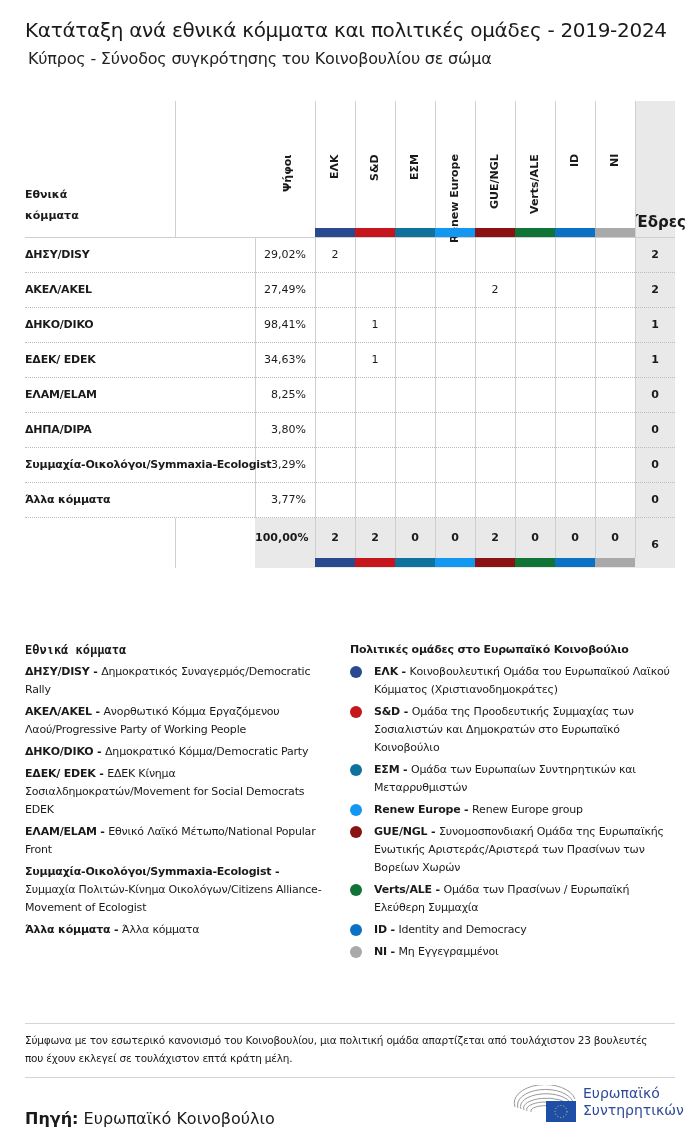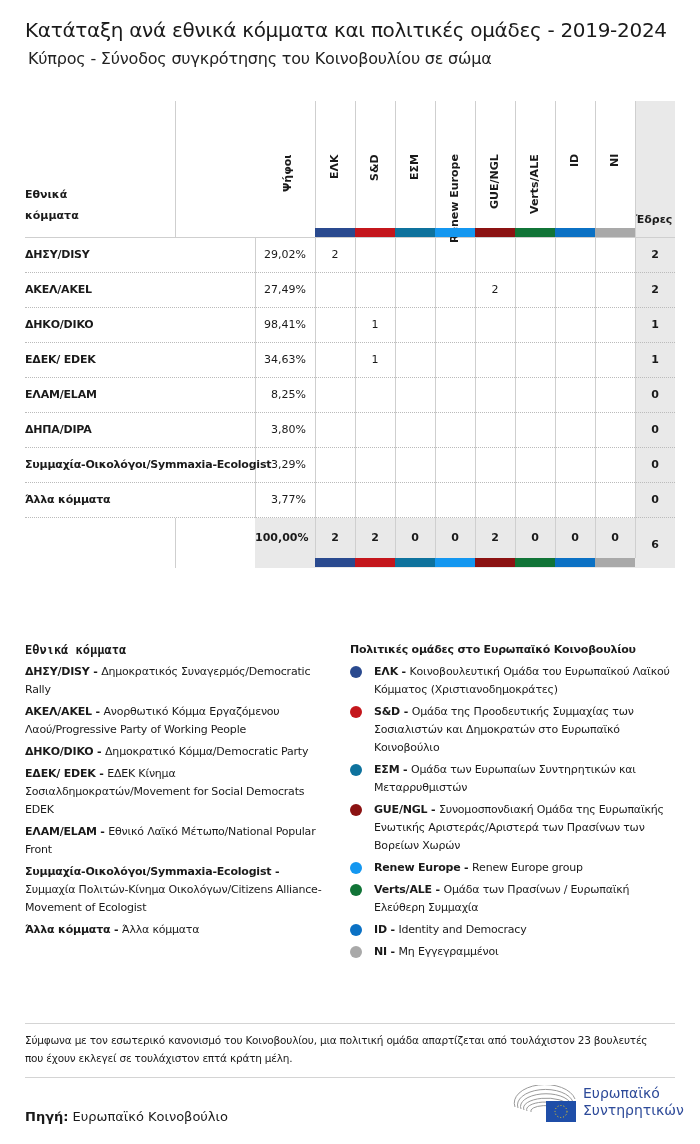--- a/index.html
+++ b/index.html
@@ -11,21 +11,21 @@
   .tbl { position: absolute; left: 25px; top: 101px; width: 650px; }
   .vline { position: absolute; width: 1px; background: #cfcfcf; }
   .hline { position: absolute; height: 1px; background: #cfcfcf; left: 0; }
   .dotline { position: absolute; height: 0; border-top: 1px dotted #bbb; left: 0; }
   .colhead { position: absolute; top: 0; height: 136px; width: 40px; }
   .rot { position: absolute; font-size: 11px; font-weight: bold; white-space: nowrap; transform: rotate(-90deg); transform-origin: left top; }
   .bar { position: absolute; height: 9px; width: 40px; }
   .seatsbg { position: absolute; left: 610px; top: 0; width: 40px; height: 467px; background: #e9e9e9; }
   .totalbg { position: absolute; left: 230px; top: 417px; width: 420px; height: 50px; background: #e9e9e9; }
   .partyhdr { position: absolute; left: 0; top: 83px; font-size: 11px; font-weight: bold; line-height: 21px; }
-  .seatshdr { position: absolute; left: 610px; top: 112px; width: 28px; font-size: 11px; font-weight: bold; text-align: right; }
+  .seatshdr { position: absolute; left: 610px; top: 112px; width: 28px; font-size: 15px; font-weight: bold; text-align: right; }
   .row { position: absolute; left: 0; width: 650px; height: 35px; }
   .row .name { position: absolute; left: 0; top: 0; line-height: 35px; font-size: 11px; font-weight: bold; white-space: nowrap; letter-spacing: -0.2px; }
   .row .votes { position: absolute; left: 230px; width: 51px; text-align: right; line-height: 35px; font-size: 11px; }
   .row .cell { position: absolute; width: 40px; text-align: center; line-height: 35px; font-size: 11px; }
   .row .seats { position: absolute; left: 610px; width: 40px; text-align: center; line-height: 35px; font-size: 11px; font-weight: bold; }
   .totrow { position: absolute; left: 0; top: 417px; width: 650px; height: 40px; }
   .totrow .votes { position: absolute; left: 230px; width: 52px; text-align: right; line-height: 40px; font-size: 11px; font-weight: bold; }
   .totrow .cell { position: absolute; width: 40px; text-align: center; line-height: 40px; font-size: 11px; font-weight: bold; }
   .totrow .seats { position: absolute; left: 610px; width: 40px; text-align: center; top: 7px; line-height: 40px; font-size: 11px; font-weight: bold; }
 
@@ -34,21 +34,21 @@
   .leg-right { position: absolute; left: 350px; top: 642px; width: 330px; }
   .leg-title-l { font-family: "DejaVu Sans Mono", monospace; font-size: 12px; font-weight: bold; margin-bottom: 5px; line-height: 16px; }
   .leg-title-r { font-size: 11px; font-weight: bold; margin-bottom: 5px; line-height: 16px; letter-spacing: -0.2px; }
   .leg-item { font-size: 11px; line-height: 18px; margin-bottom: 4px; letter-spacing: -0.2px; }
   .leg-item b { font-weight: bold; }
   .gitem { position: relative; padding-left: 24px; font-size: 11px; line-height: 18px; margin-bottom: 4px; letter-spacing: -0.2px; }
   .gitem .dot { position: absolute; left: 0; top: 3px; width: 12px; height: 12px; border-radius: 50%; }
 
   .rule { position: absolute; left: 25px; width: 650px; height: 1px; background: #d4d4d4; }
   .note { position: absolute; left: 25px; top: 1031px; width: 640px; font-size: 10.5px; line-height: 18px; letter-spacing: -0.2px; }
-  .source { position: absolute; left: 25px; top: 1109px; font-size: 13px; }
+  .source { position: absolute; left: 25px; top: 1109px; font-size: 16px; }
   .source b { font-weight: bold; }
   .logo { position: absolute; left: 513px; top: 1085px; width: 170px; height: 40px; }
   .logo-text { position: absolute; left: 70px; top: 0; font-size: 14px; line-height: 17px; color: #2d4a99; }
 </style>
 </head>
 <body>
 
 <div class="title">Κατάταξη ανά εθνικά κόμματα και πολιτικές ομάδες - 2019-2024</div>
 <div class="subtitle">Κύπρος - Σύνοδος συγκρότησης του Κοινοβουλίου σε σώμα</div>
 
@@ -251,27 +251,27 @@
       <div class="leg-item"><b>ΑΚΕΛ/AKEL</b><b> - </b><span>Ανορθωτικό Κόμμα Εργαζόμενου Λαού/Progressive Party of Working People</span></div>
       <div class="leg-item"><b>ΔΗΚΟ/DIKO</b><b> - </b><span>Δημοκρατικό Κόμμα/Democratic Party</span></div>
       <div class="leg-item"><b>ΕΔΕΚ/ EDEK</b><b> - </b><span>ΕΔΕΚ Κίνημα Σοσιαλδημοκρατών/Movement for Social Democrats EDEK</span></div>
       <div class="leg-item"><b>ΕΛΑΜ/ELAM</b><b> - </b><span>Εθνικό Λαϊκό Μέτωπο/National Popular Front</span></div>
       <div class="leg-item"><b>Συμμαχία-Οικολόγοι/Symmaxia-Ecologist</b><b> - </b><span>Συμμαχία Πολιτών-Κίνημα Οικολόγων/Citizens Alliance-Movement of Ecologist</span></div>
       <div class="leg-item"><b>Άλλα κόμματα</b><b> - </b><span>Άλλα κόμματα</span></div>
     </div>
 </div>
 
 <div class="leg-right">
-  <div class="leg-title-r">Πολιτικές ομάδες στο Ευρωπαϊκό Κοινοβουλίου</div>
+  <div class="leg-title-r">Πολιτικές ομάδες στο Ευρωπαϊκό Κοινοβούλιο</div>
   <div id="legGroups">
       <div class="gitem"><span class="dot" style="background:#2a4a8f"></span><b>ΕΛΚ</b><b> - </b><span>Κοινοβουλευτική Ομάδα του Ευρωπαϊκού Λαϊκού Κόμματος (Χριστιανοδημοκράτες)</span></div>
       <div class="gitem"><span class="dot" style="background:#c4161c"></span><b>S&amp;D</b><b> - </b><span>Ομάδα της Προοδευτικής Συμμαχίας των Σοσιαλιστών και Δημοκρατών στο Ευρωπαϊκό Κοινοβούλιο</span></div>
       <div class="gitem"><span class="dot" style="background:#0e729d"></span><b>ΕΣΜ</b><b> - </b><span>Ομάδα των Ευρωπαίων Συντηρητικών και Μεταρρυθμιστών</span></div>
+      <div class="gitem"><span class="dot" style="background:#1497f0"></span><b>Renew Europe</b><b> - </b><span>Renew Europe group</span></div>
       <div class="gitem"><span class="dot" style="background:#8b1212"></span><b>GUE/NGL</b><b> - </b><span>Συνομοσπονδιακή Ομάδα της Ευρωπαϊκής Ενωτικής Αριστεράς/Αριστερά των Πρασίνων των Βορείων Χωρών</span></div>
-      <div class="gitem"><span class="dot" style="background:#1497f0"></span><b>Renew Europe</b><b> - </b><span>Renew Europe group</span></div>
       <div class="gitem"><span class="dot" style="background:#117437"></span><b>Verts/ALE</b><b> - </b><span>Ομάδα των Πρασίνων / Ευρωπαϊκή Ελεύθερη Συμμαχία</span></div>
       <div class="gitem"><span class="dot" style="background:#0b71c4"></span><b>ID</b><b> - </b><span>Identity and Democracy</span></div>
       <div class="gitem"><span class="dot" style="background:#a9a9a9"></span><b>NI</b><b> - </b><span>Μη Εγγεγραμμένοι</span></div>
     </div>
 </div>
 
 <div class="rule" style="top:1023px;"></div>
 <div class="note">Σύμφωνα με τον εσωτερικό κανονισμό του Κοινοβουλίου, μια πολιτική ομάδα απαρτίζεται από τουλάχιστον 23 βουλευτές που έχουν εκλεγεί σε τουλάχιστον επτά κράτη μέλη.</div>
 <div class="rule" style="top:1077px;"></div>
 

